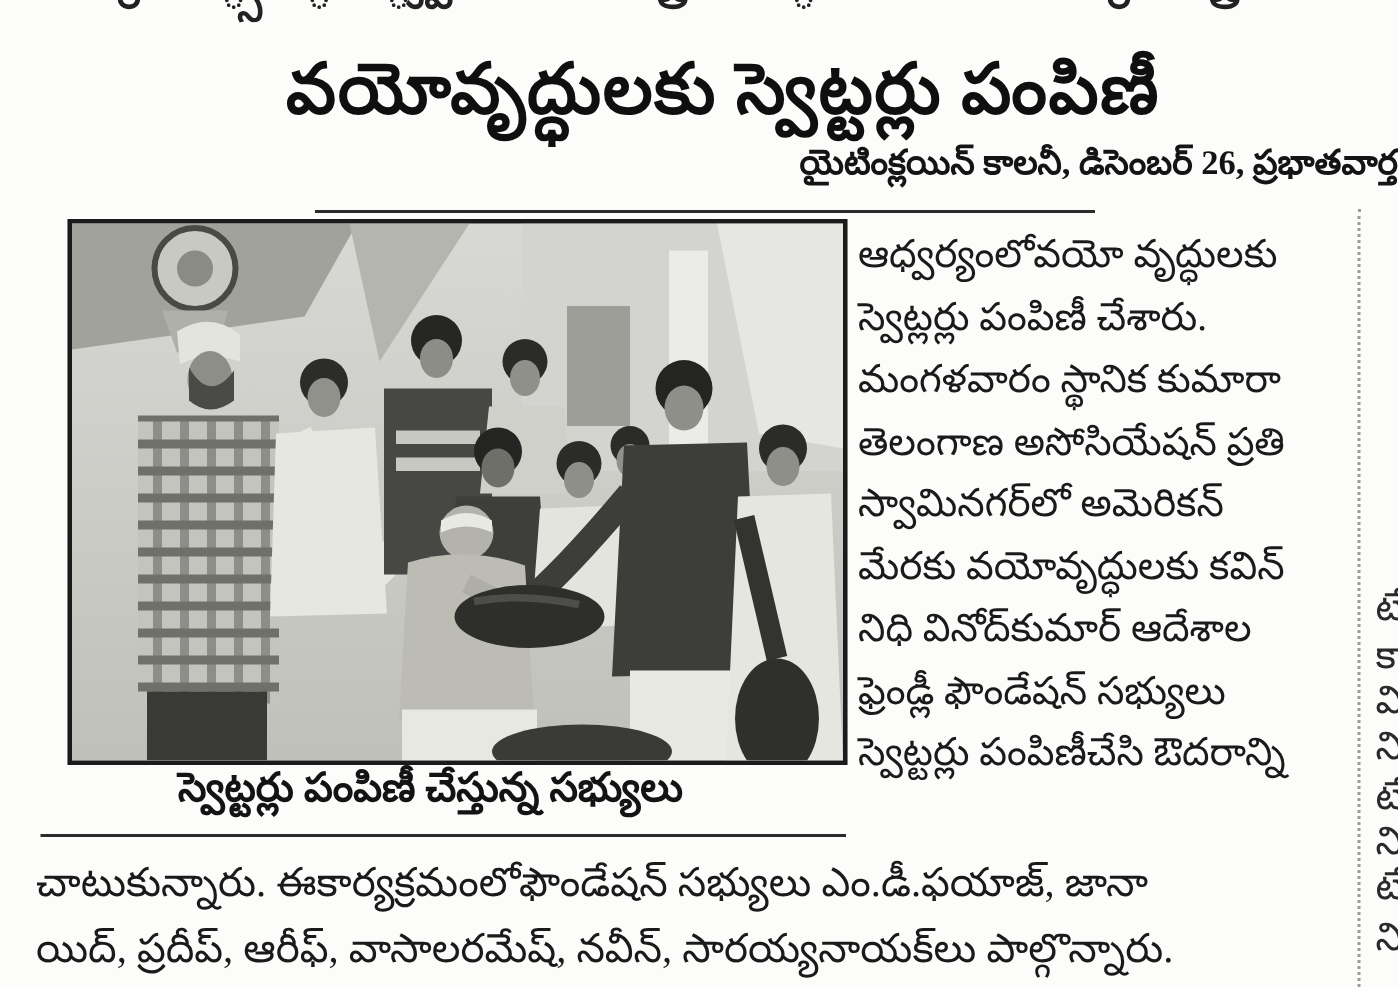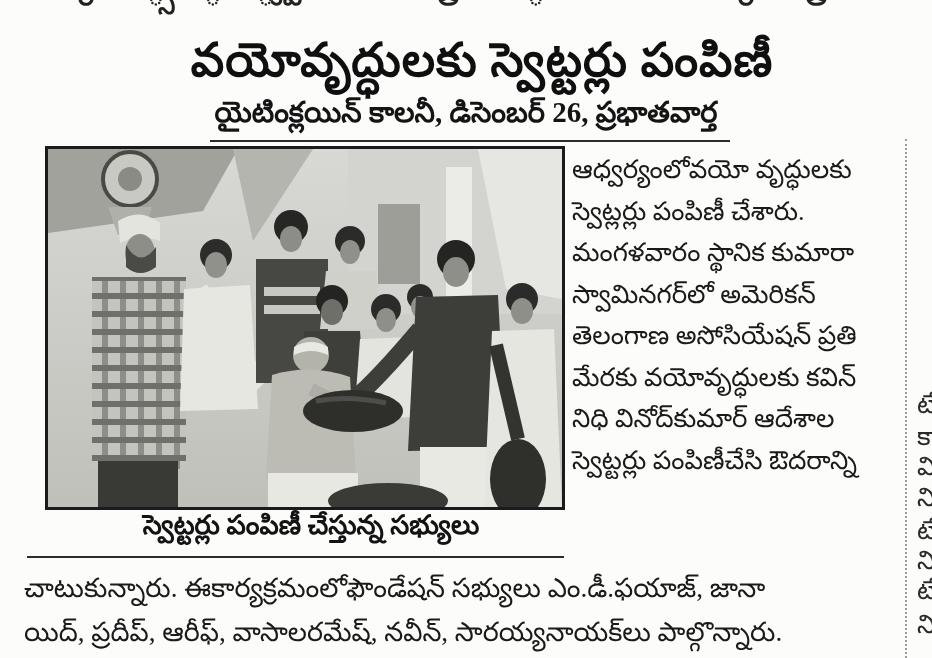--- a/index.html
+++ b/index.html
@@ -39,22 +39,22 @@
     line-height: 1.3;
     font-weight: bold;
     color: #0f0f0f;
     letter-spacing: 1px;
   }
 
   .dateline {
     position: absolute;
     top: 96px; left: 0;
     width: 932px;
-    text-align: center;
-    font-size: 29px;
+    text-align: right;
+    font-size: 23px;
     font-weight: bold;
     color: #141414;
   }
   .dateline-rule {
     position: absolute;
     top: 140px; left: 210px;
     width: 520px;
     border-top: 2px solid #2b2b2b;
   }
 
@@ -64,21 +64,21 @@
     width: 514px; height: 358px;
     margin: 0;
     border: 3px solid #1b1b1b;
     background: #cfcfcb;
     overflow: hidden;
   }
   .photo-frame svg { display: block; }
 
   .caption {
     position: absolute;
-    top: 510px; left: 43px;
+    top: 510px; left: 19px;
     width: 536px;
     text-align: center;
     font-size: 27px;
     font-weight: bold;
     color: #131313;
   }
   .caption-rule {
     position: absolute;
     top: 556px; left: 27px;
     width: 537px;
@@ -261,24 +261,25 @@
     </svg>
   </figure>
 
   <div class="caption">స్వెట్టర్లు పంపిణీ చేస్తున్న సభ్యులు</div>
   <div class="caption-rule"></div>
 
   <div class="column">
       <div class="col-line">ఆధ్వర్యంలోవయో వృద్ధులకు</div>
       <div class="col-line">స్వెట్లర్లు పంపిణీ చేశారు.</div>
       <div class="col-line">మంగళవారం స్థానిక కుమారా</div>
+      <div class="col-line">తెలంగాణ అసోసియేషన్ ప్రతి</div>
       <div class="col-line">స్వామినగర్‌లో అమెరికన్</div>
-      <div class="col-line">తెలంగాణ అసోసియేషన్ ప్రతి</div>
       <div class="col-line">మేరకు వయోవృద్ధులకు కవిన్</div>
       <div class="col-line">నిధి వినోద్‌కుమార్ ఆదేశాల</div>
+      <div class="col-line">ఫ్రెండ్లీ ఫౌండేషన్ సభ్యులు</div>
       <div class="col-line">స్వెట్టర్లు పంపిణీచేసి ఔదరాన్ని</div>
     </div>
 
   <div class="bottom">
       <div class="bottom-line">చాటుకున్నారు. ఈకార్యక్రమంలోఫౌండేషన్ సభ్యులు ఎం.డీ.ఫయాజ్, జానా</div>
       <div class="bottom-line">యిద్, ప్రదీప్, ఆరీఫ్, వాసాలరమేష్, నవీన్, సారయ్యనాయక్‌లు పాల్గొన్నారు.</div>
     </div>
 
   <div class="dotted-divider"></div>
 

